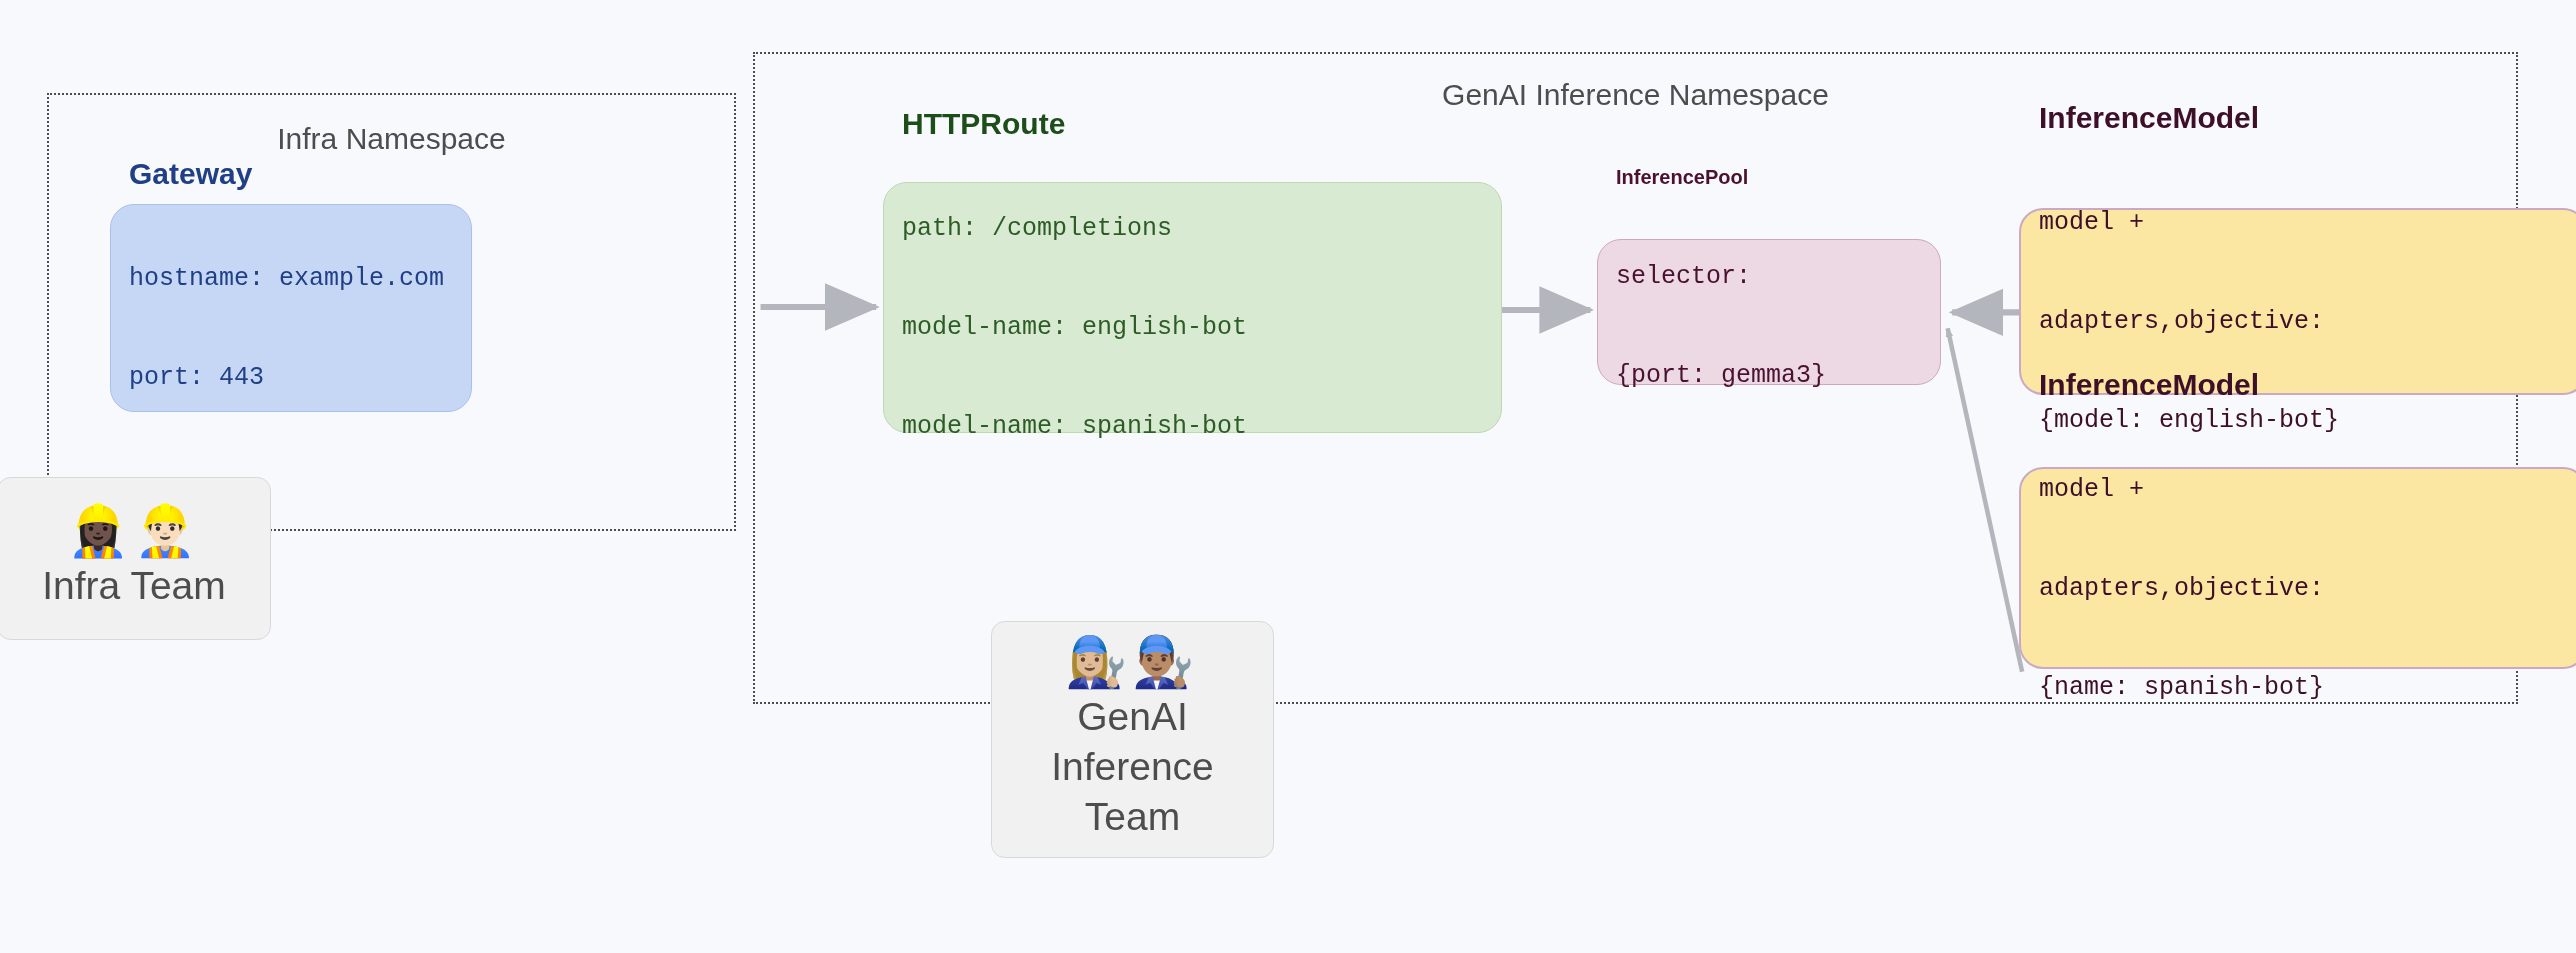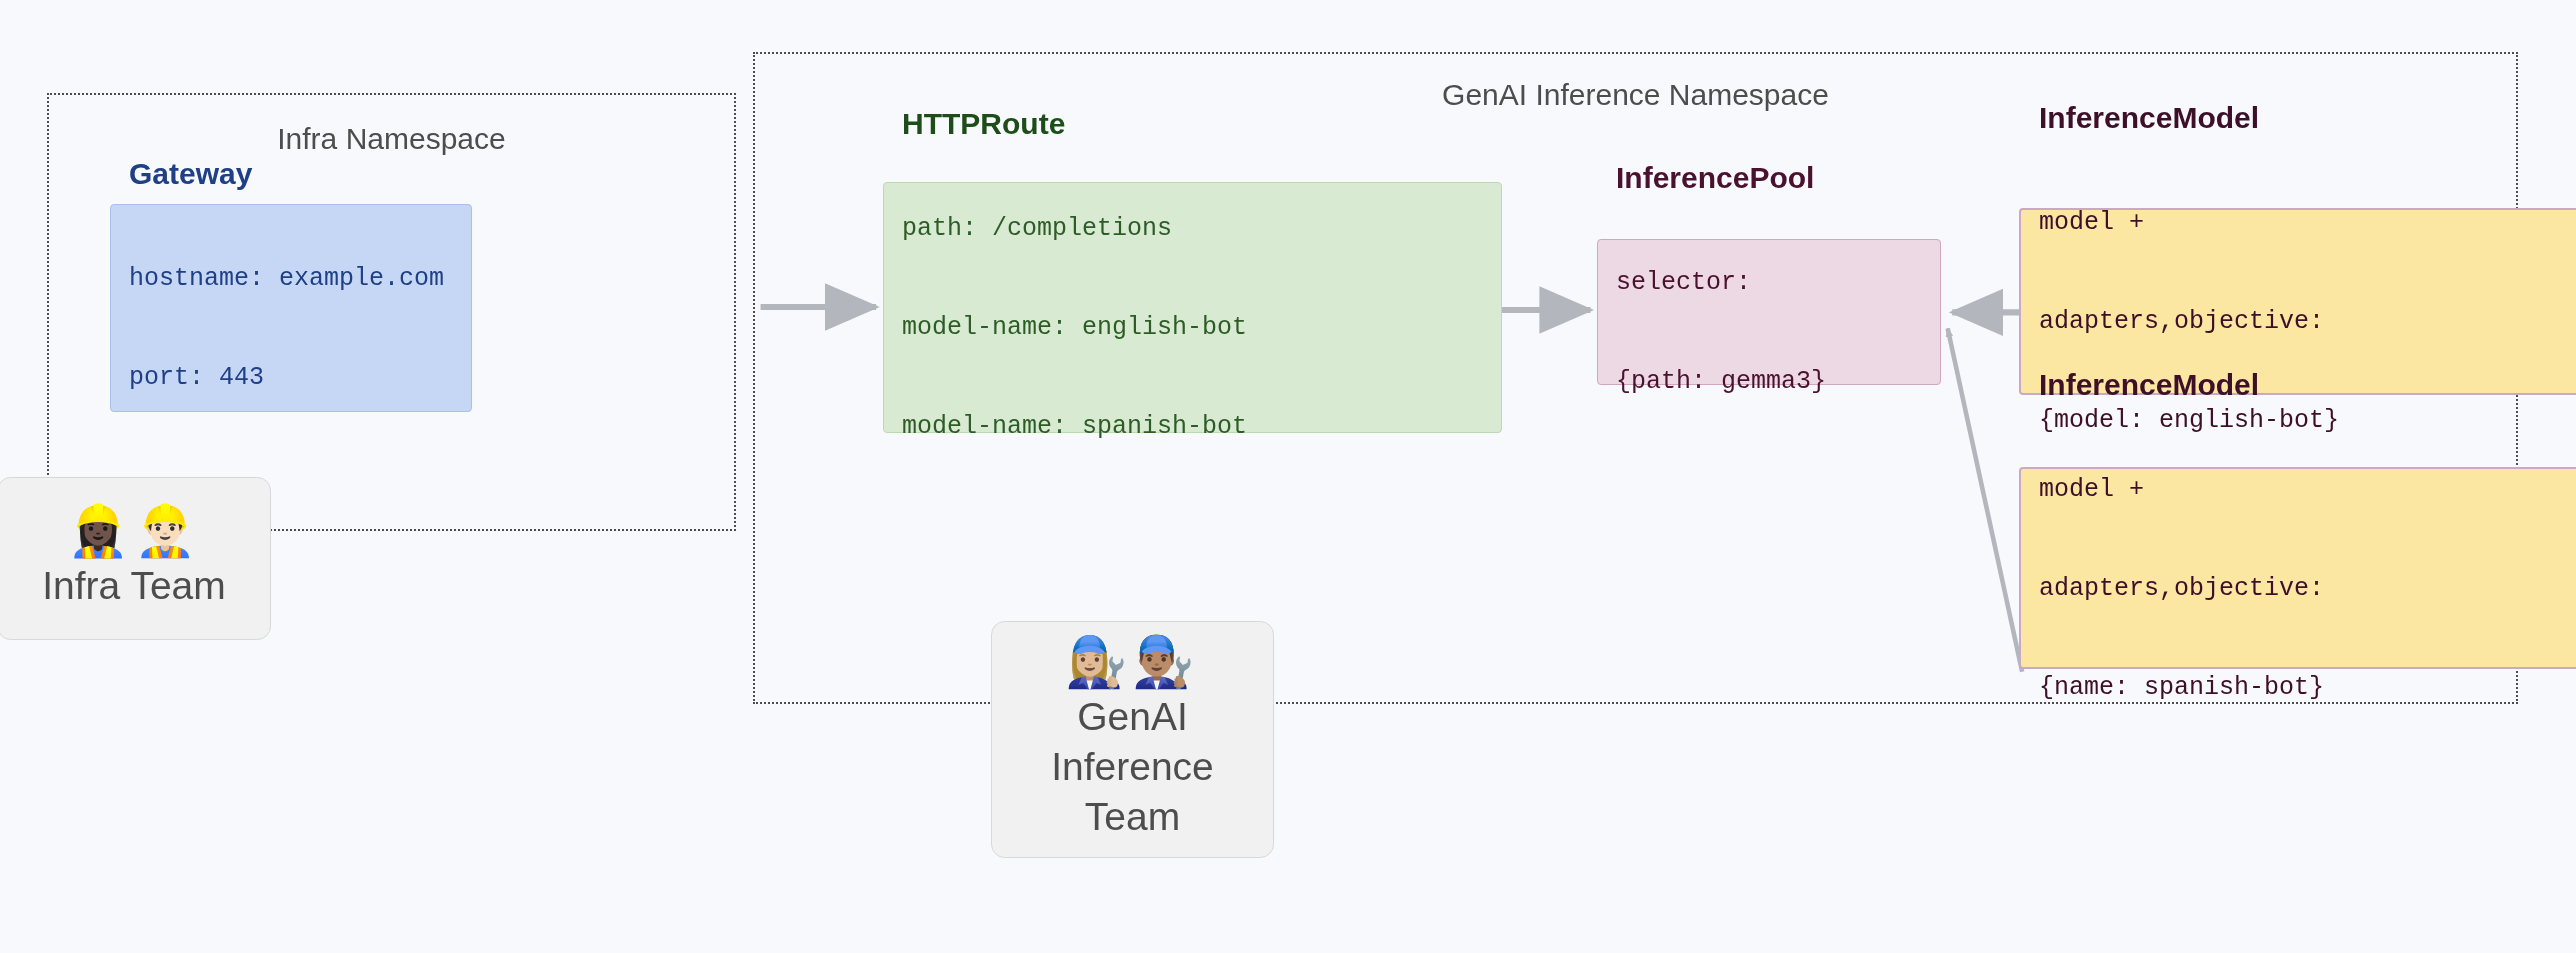--- a/index.html
+++ b/index.html
@@ -48,21 +48,21 @@
     top: 52px;
     width: 1765px;
     height: 652px;
   }
   #genai-ns-title { top: 24px; }
 
   
   .node {
     position: absolute;
     box-sizing: border-box;
-    border-radius: 4px;
+    border-radius: 24px;
     padding: 0 18px;
     display: flex;
     flex-direction: column;
     justify-content: center;
   }
   .node-title {
     font-family: "Liberation Sans", sans-serif;
     font-weight: bold;
     font-size: 30px;
     line-height: 1.18;
@@ -103,21 +103,21 @@
 
   
   #inferencepool-node {
     left: 1597px;
     top: 239px;
     width: 344px;
     height: 146px;
     background: #ecd9e4;
     border: 1.5px solid #cfa8bf;
   }
-  #inferencepool-node .node-title { color: #4a1130; font-size: 30px; }
+  #inferencepool-node .node-title { color: #4a1130; font-size: 20px; }
   #inferencepool-node .node-body  { color: #4a1130; }
 
   
   .inference-model {
     left: 2019px;
     width: 568px;
     background: #fbe6a2;
     border: 2.3px solid #cba8c4;
   }
   .inference-model .node-title { color: #3d0f28; }
@@ -224,21 +224,21 @@
       <div class="line">path: /completions</div>
       <div class="line">model-name: english-bot</div>
       <div class="line">model-name: spanish-bot</div>
     </div>
   </div>
 
   <div class="node" id="inferencepool-node">
     <div class="node-title">InferencePool</div>
     <div class="node-body">
       <div class="line">selector:</div>
-      <div class="line">{path: gemma3}</div>
+      <div class="line">{port: gemma3}</div>
     </div>
   </div>
 
   <div class="node inference-model" id="inferencemodel-english">
     <div class="node-title">InferenceModel</div>
     <div class="node-body">
       <div class="line">model +</div>
       <div class="line">adapters,objective:</div>
       <div class="line">{model: english-bot}</div>
     </div>

